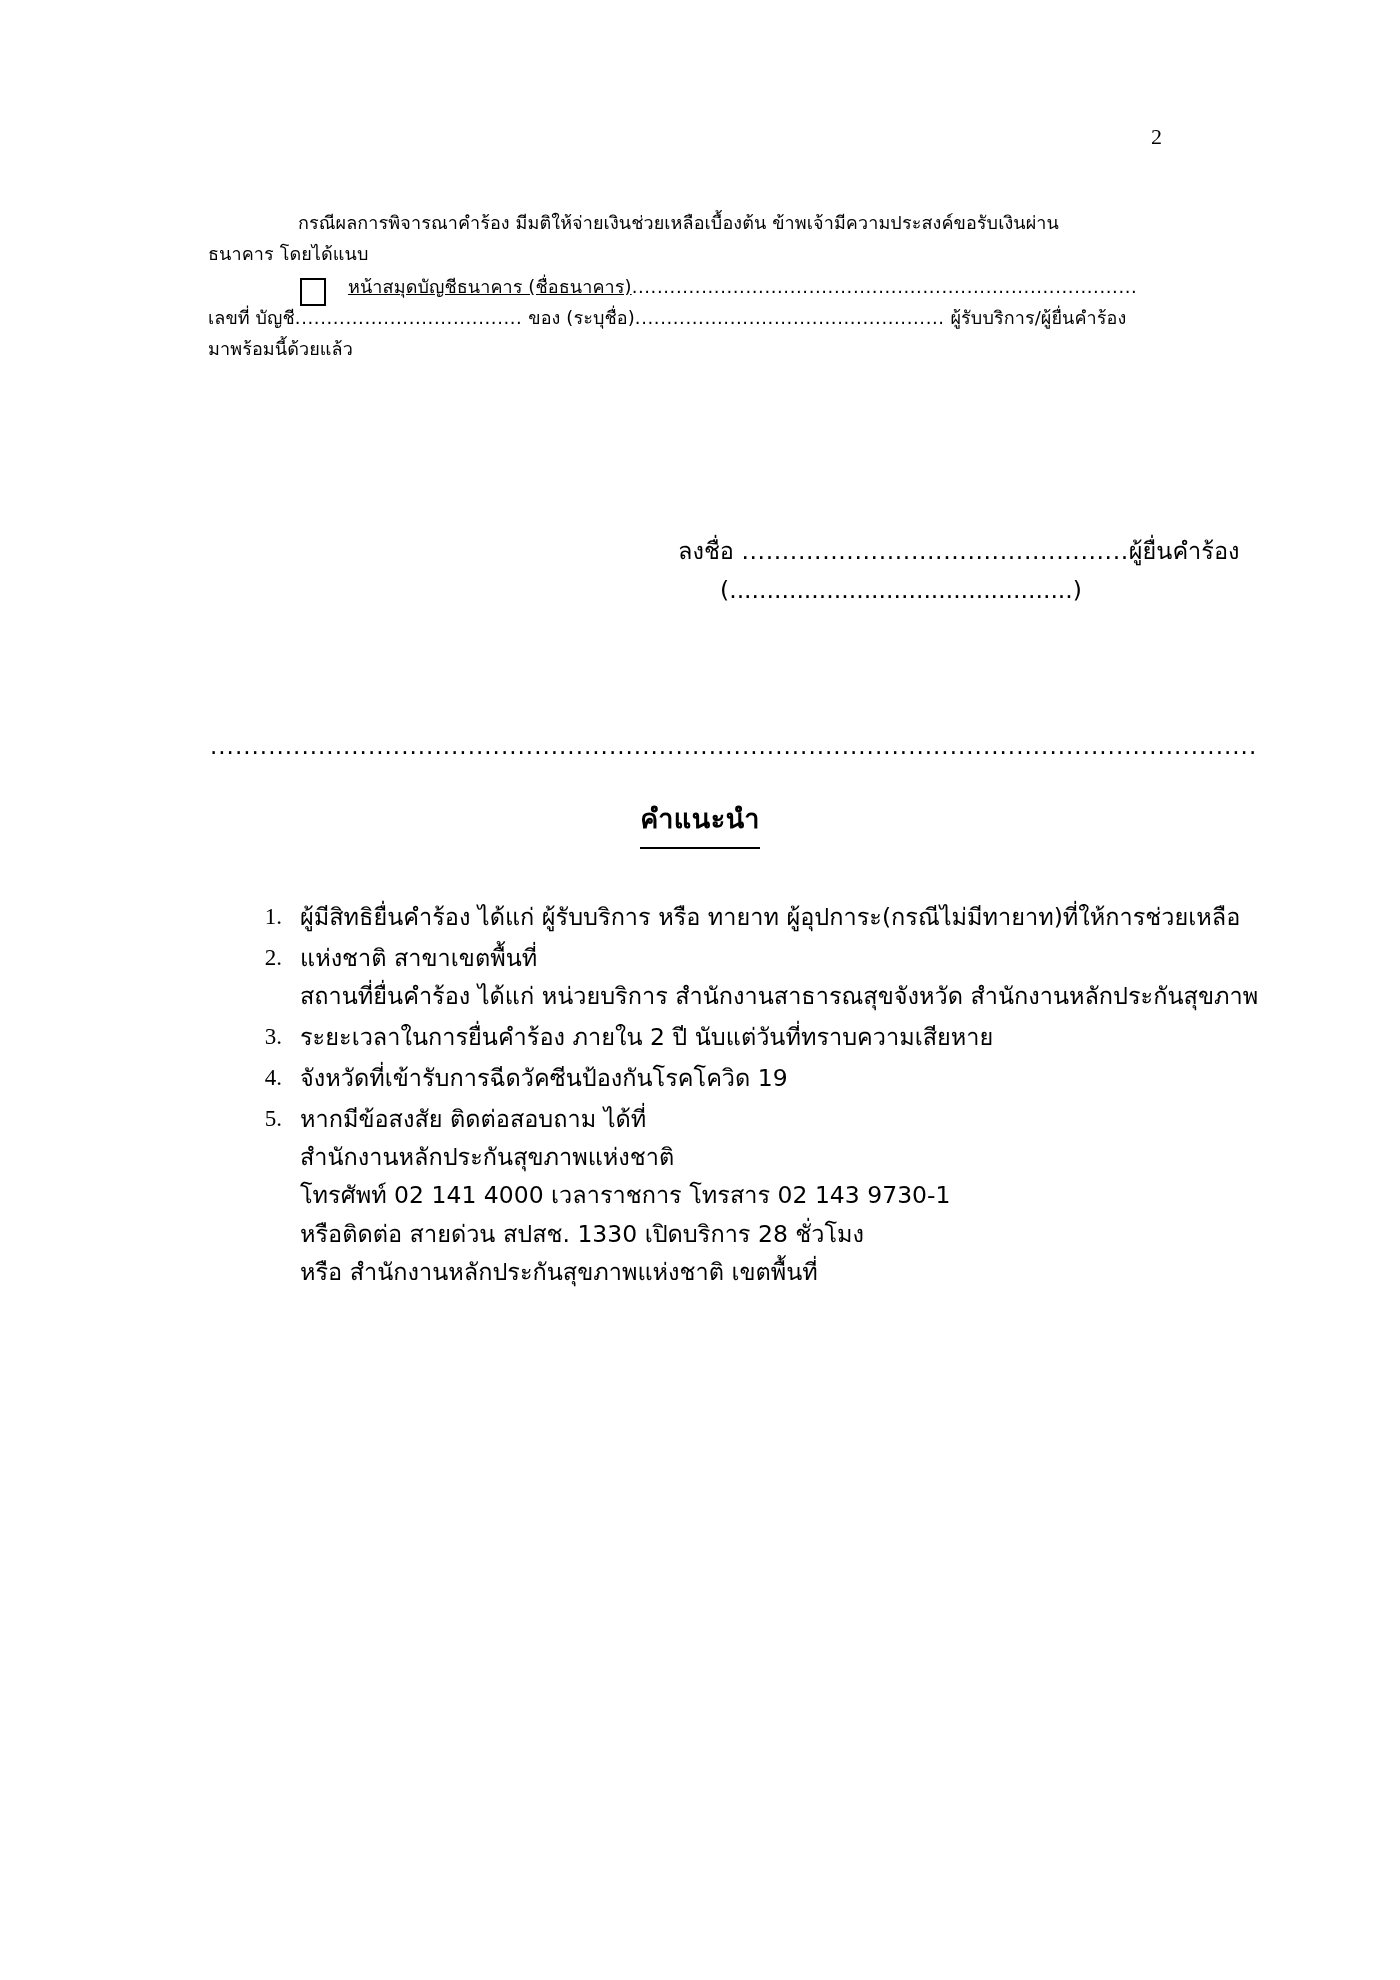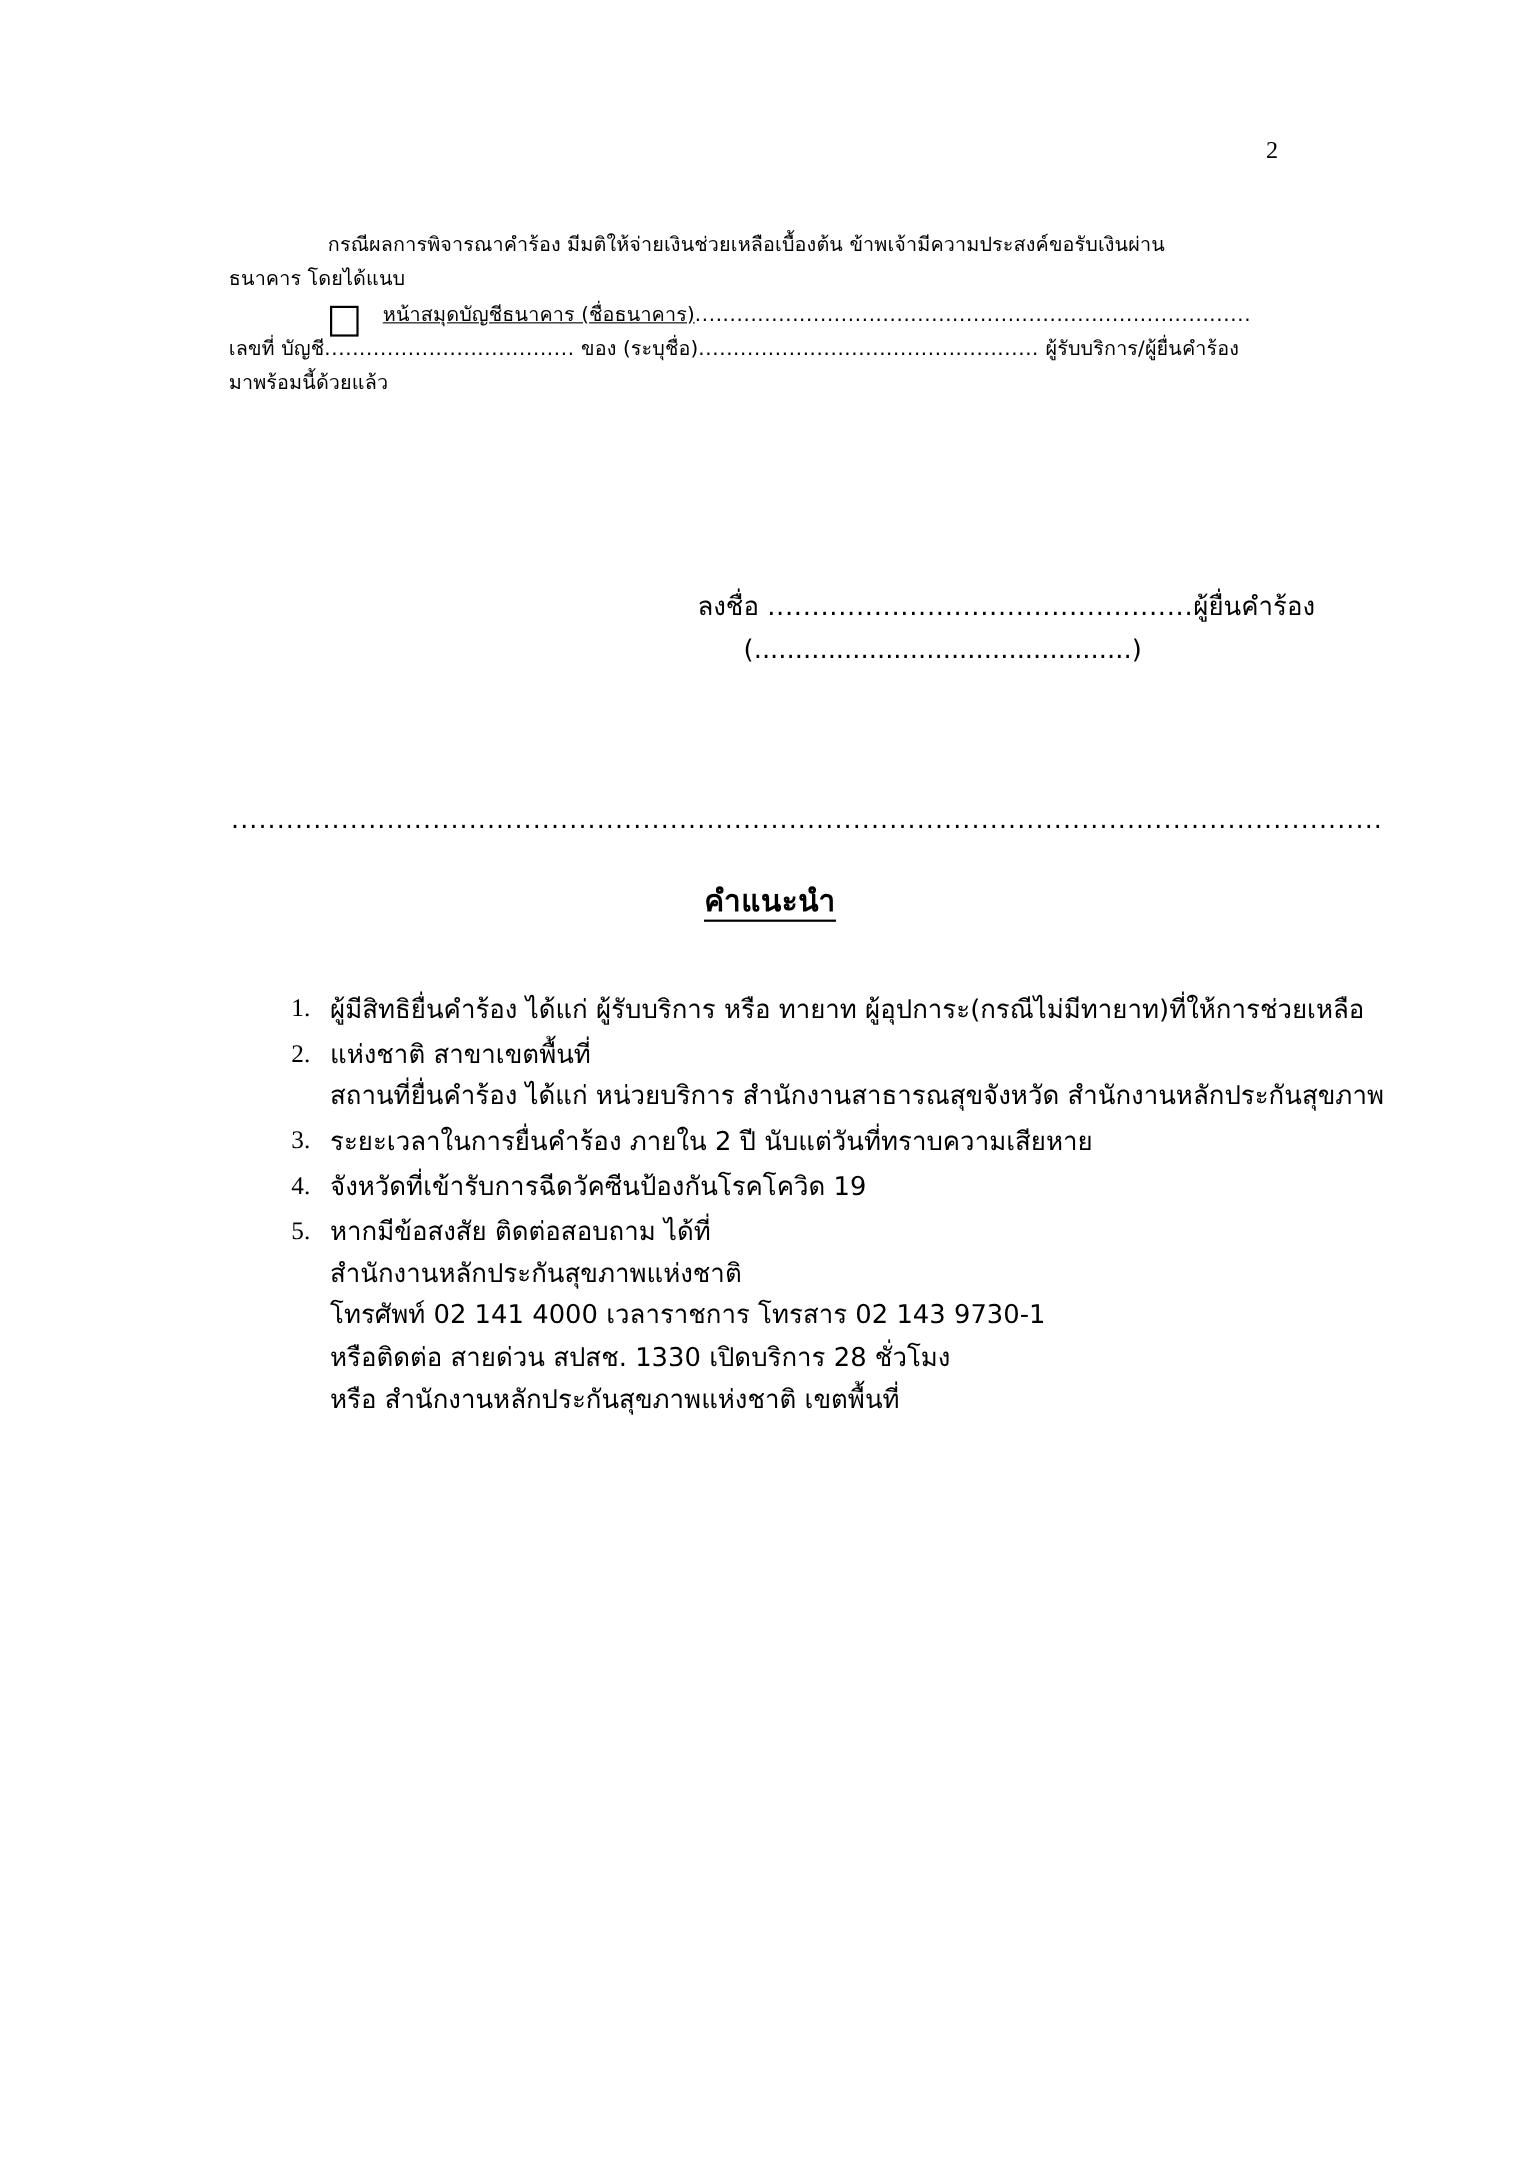--- a/index.html
+++ b/index.html
@@ -69,20 +69,21 @@
   }
 
   
   .sign-block {
     position: absolute;
     left: 0;
     top: 532px;
     width: 1230px;
     font-size: 23.5px;
     line-height: 1.65;
+    padding-left: 44px;
   }
   .sign-line-1 {
     padding-left: 634px;
   }
   .sign-line-2 {
     padding-left: 676px;
   }
 
   
   .separator {
@@ -103,21 +104,21 @@
     top: 797px;
     left: 0;
     width: 1400px;
     text-align: center;
     font-size: 27px;
     font-weight: bold;
     letter-spacing: 0.5px;
   }
   .guidance-heading span {
     border-bottom: 2px solid #000;
-    padding-bottom: 1px;
+    padding-bottom: 13px;
   }
 
   
   .guidance-list {
     position: absolute;
     left: 248px;
     top: 898px;
     width: 1012px;
     margin: 0;
     padding: 0;

